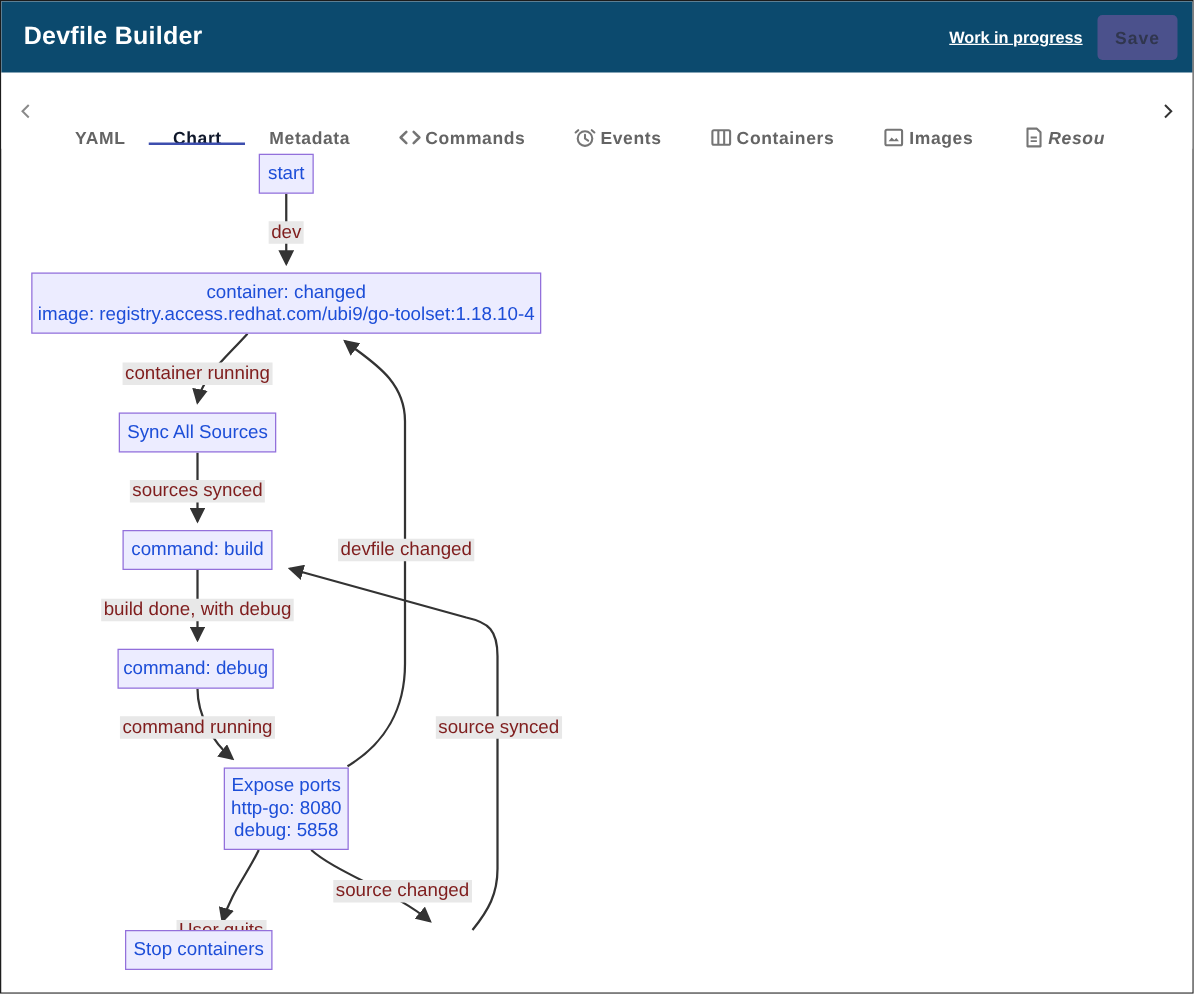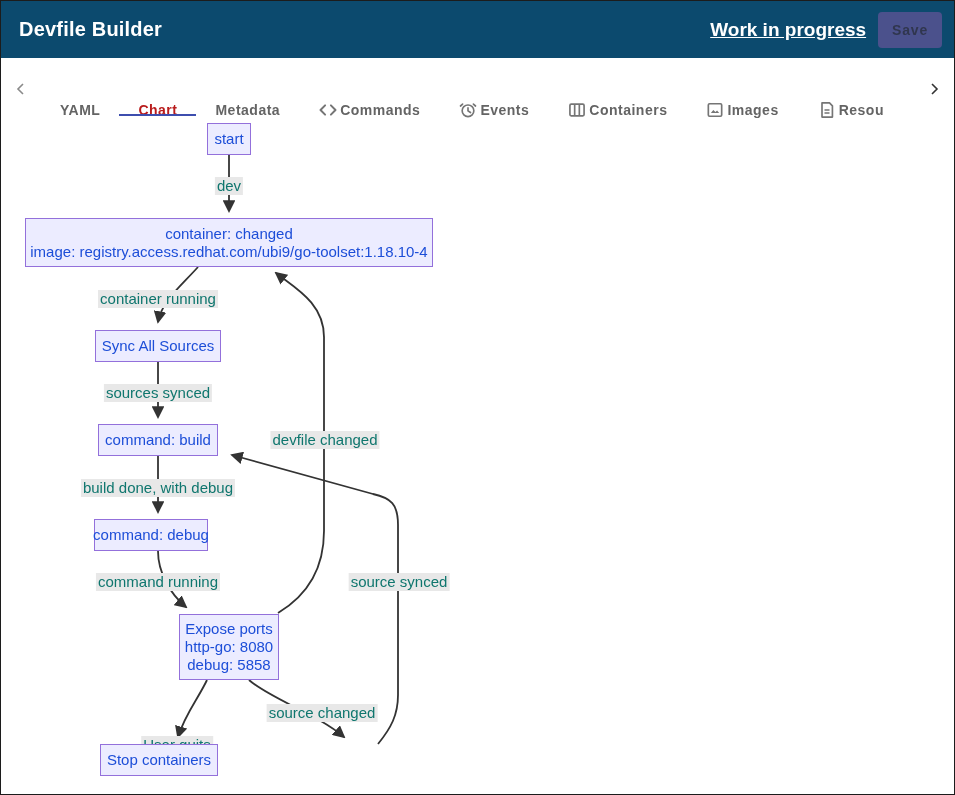--- a/index.html
+++ b/index.html
@@ -19,21 +19,21 @@
     background: #0c4a6e;
     display: flex; align-items: center;
     padding: 0 12px 0 18px;
     z-index: 30;
   }
   .header h1 {
     color: #fff; font-size: 20px; font-weight: 700; letter-spacing: .2px;
   }
   .header-right { margin-left: auto; display: flex; align-items: center; gap: 12px; }
   .wip-link {
-    color: #fff; font-size: 19px; font-weight: 700;
+    color: #fff; font-size: 13px; font-weight: 700;
     text-decoration: underline; cursor: pointer; white-space: nowrap;
   }
   .save-btn {
     background: #4b518c; color: #30364e;
     border: none; border-radius: 4px;
     height: 36px; min-width: 58px; padding: 0 14px;
     font-family: inherit; font-size: 14px; font-weight: 700; letter-spacing: .8px;
     cursor: default;
   }
 
@@ -53,44 +53,44 @@
   .tab {
     position: relative;
     background: none; border: none; cursor: pointer;
     display: flex; align-items: center; justify-content: center;
     padding: 0 19px;
     font-family: inherit; font-size: 14px; font-weight: 700;
     letter-spacing: .5px; color: #646464; white-space: nowrap;
   }
   .tab .tab-icon { display: inline-flex; margin-right: 2px; }
   .tab .tab-icon svg { display: block; }
-  .tab.active { color: #b91c1c; }
+  .tab.active { color: #0f172a; }
   .tab.active::after {
     content: ""; position: absolute; left: 0; right: 0; bottom: 3px; height: 2px;
     background: #3d4eae;
   }
-  .tab-resources { padding-right: 0; overflow: hidden; max-width: 96px; justify-content: flex-end; }
+  .tab-resources { padding-right: 0; overflow: hidden; max-width: 96px; justify-content: flex-end; font-style: italic; }
 
   
   .diagram { position: absolute; inset: 0; z-index: 10; }
   .edges { position: absolute; left: 0; top: 0; }
   .node {
     position: absolute;
     background: #ececff;
     border: 1px solid #9370db;
     color: #1d4ed8;
     font-size: 15px; line-height: 18px;
     display: flex; flex-direction: column;
     align-items: center; justify-content: center;
     white-space: nowrap;
     z-index: 12;
   }
   .edge-label {
     position: absolute; transform: translate(-50%, -50%);
-    background: #e8e8e8; color: #0f766e;
+    background: #e8e8e8; color: #7f1d1d;
     font-size: 15px; line-height: 18px;
     padding: 0 2px; white-space: nowrap;
     z-index: 11;
   }
 </style>
 </head>
 <body>
 
 <div class="app">
 
@@ -197,21 +197,21 @@
     <div class="node" style="left:24px; top:217px; width:408px; height:49px;">
       <span>container: changed</span>
       <span>image: registry.access.redhat.com/ubi9/go-toolset:1.18.10-4</span>
     </div>
     <div class="node" style="left:94px; top:329px; width:126px; height:32px;">
       <span>Sync All Sources</span>
     </div>
     <div class="node" style="left:97px; top:423px; width:120px; height:32px;">
       <span>command: build</span>
     </div>
-    <div class="node" style="left:93px; top:518px; width:114px; height:32px;">
+    <div class="node" style="left:93px; top:518px; width:125px; height:32px;">
       <span>command: debug</span>
     </div>
     <div class="node" style="left:178px; top:613px; width:100px; height:66px;">
       <span>Expose ports</span>
       <span>http-go: 8080</span>
       <span>debug: 5858</span>
     </div>
     <div class="node" style="left:99px; top:743px; width:118px; height:32px;">
       <span>Stop containers</span>
     </div>

